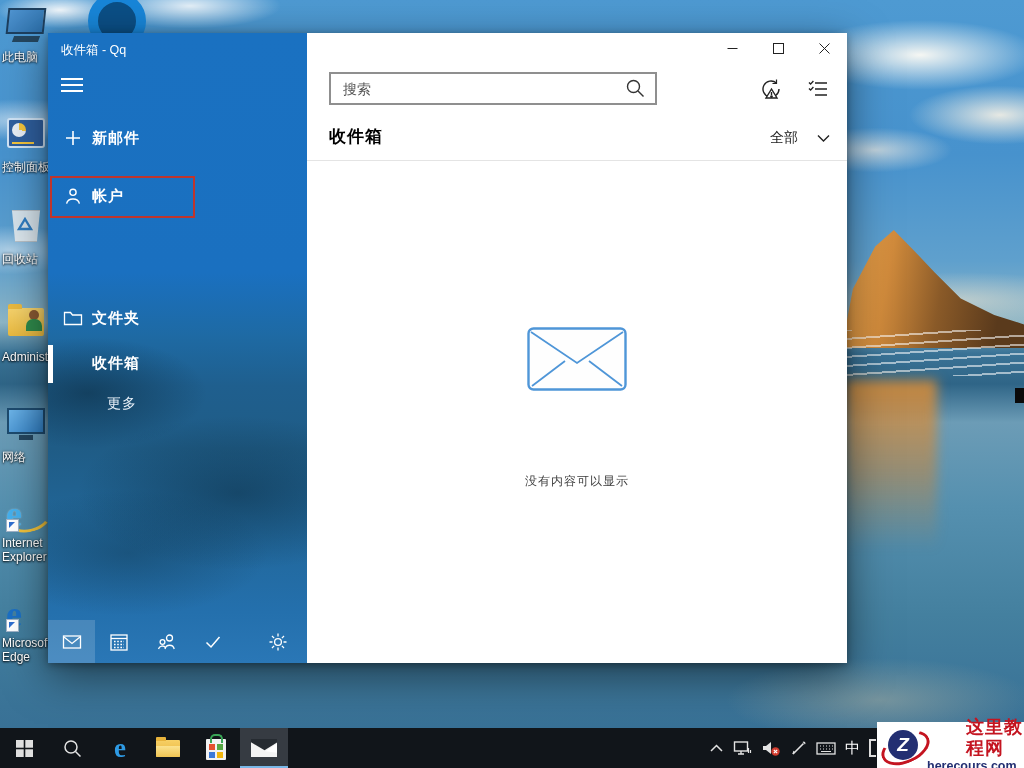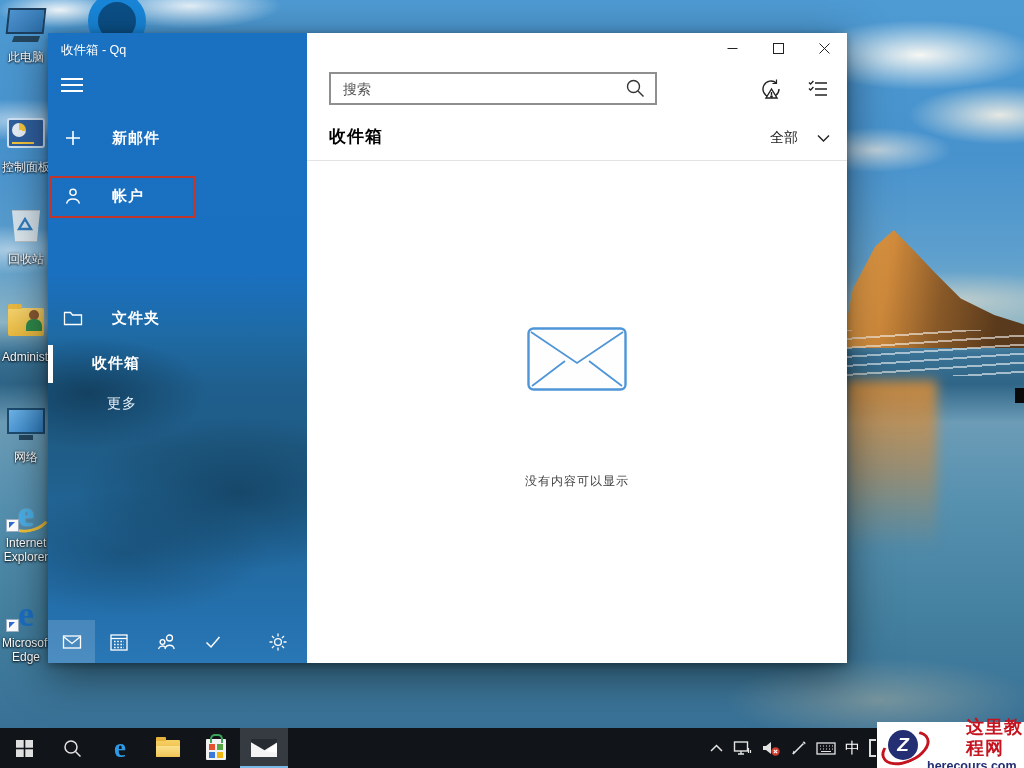--- a/index.html
+++ b/index.html
@@ -24,21 +24,21 @@
     background:linear-gradient(100deg,#eca64e 0%,#d18b3c 28%,#8a5a28 55%,#5a3a1c 85%);
     clip-path:polygon(2% 100%,8% 50%,20% 14%,30% 0,40% 16%,52% 36%,66% 58%,84% 72%,100% 80%,100% 100%);}
   .foam{position:absolute;left:830px;top:330px;width:194px;height:46px;z-index:0;opacity:.7;
     background:repeating-linear-gradient(176deg,rgba(255,255,255,.8) 0 2px,transparent 2px 9px);}
   .reflection{position:absolute;left:845px;top:380px;width:92px;height:170px;z-index:0;filter:blur(6px);
     background:linear-gradient(180deg,rgba(224,142,52,.85),rgba(212,132,46,.45) 55%,transparent);}
   .ring-icon{position:absolute;left:88px;top:-8px;width:38px;height:38px;border-radius:50%;
     border:10px solid #1886d9;z-index:1;background:#0b4f86;}
 
   
-  .dicon{position:absolute;left:2px;width:48px;text-align:center;z-index:2;cursor:default;}
+  .dicon{position:absolute;left:2px;width:48px;text-align:left;z-index:2;cursor:default;}
   .dlabel{margin-top:3px;font-size:12px;color:#fff;line-height:1.15;
     text-shadow:0 1px 2px rgba(0,0,0,.9),0 0 3px rgba(0,0,0,.6);}
   .dart{width:40px;height:40px;margin:0 auto;position:relative;}
   .pc-screen{width:34px;height:22px;margin:2px auto 0;background:linear-gradient(135deg,#4f93cf,#2b6ea8);
     border:2px solid #1d3f5e;transform:skewX(-6deg);}
   .pc-base{width:26px;height:6px;margin:2px auto 0;background:#24465f;transform:skewX(-20deg);}
   .cpl{width:34px;height:26px;margin:6px auto 0;background:#2f5f9e;border:2px solid #cfe3f5;border-radius:3px;position:relative;}
   .cpl .pie{position:absolute;left:3px;top:3px;width:14px;height:14px;border-radius:50%;
     background:conic-gradient(#f3c43c 0 100deg,#e8eef5 100deg 360deg);}
   .cpl .bar{position:absolute;left:3px;bottom:2px;width:22px;height:2px;background:#f3c43c;}
@@ -69,21 +69,21 @@
     background:
       radial-gradient(ellipse 170px 80px at 40px 360px, rgba(8,35,52,.5), transparent 70%),
       radial-gradient(ellipse 230px 110px at 190px 460px, rgba(8,35,52,.42), transparent 70%),
       radial-gradient(ellipse 200px 90px at 80px 520px, rgba(12,45,65,.35), transparent 70%),
       linear-gradient(180deg,#1a71c1 0%,#1a70c0 38%,#1e6aa4 48%,#1f5f8e 56%,#1f5c86 66%,#216698 78%,#2470ad 92%,#2a77b6 100%);}
   .s-title{position:absolute;left:13px;top:9px;font-size:12.5px;color:#fff;}
   .hamburger{position:absolute;left:13px;top:45px;width:22px;height:16px;background:none;border:none;padding:0;cursor:pointer;}
   .hamburger span{display:block;height:2px;background:#fff;margin-bottom:4px;}
   .srow{position:absolute;left:0;width:100%;height:30px;display:flex;align-items:center;cursor:pointer;}
   .srow .sicon{position:absolute;left:14px;width:22px;height:22px;display:flex;align-items:center;justify-content:center;}
-  .srow .slabel{position:absolute;left:44px;font-size:15px;font-weight:bold;letter-spacing:1px;margin-left:20px;}
+  .srow .slabel{position:absolute;left:44px;font-size:15px;font-weight:bold;letter-spacing:1px;}
   .row-newmail{top:90px;}
   .row-accounts{top:148px;}
   .red-box{position:absolute;left:2px;top:143px;width:141px;height:38px;border:2px solid #c0352c;z-index:3;pointer-events:none;}
   .account{position:absolute;left:0;top:190px;width:100%;height:60px;cursor:pointer;}
   .sel-bar{position:absolute;left:0;width:5px;background:#fff;}
   .account .sel-bar{top:0;height:58px;}
   .acct-name{position:absolute;left:44px;top:6px;font-size:14px;font-weight:bold;letter-spacing:.5px;}
   .acct-mask{position:absolute;left:44px;top:27px;display:flex;gap:4px;align-items:center;filter:blur(2px);}
   .acct-mask i{display:block;height:8px;background:rgba(255,255,255,.85);border-radius:1px;}
   .acct-warn{position:absolute;right:32px;top:8px;}

